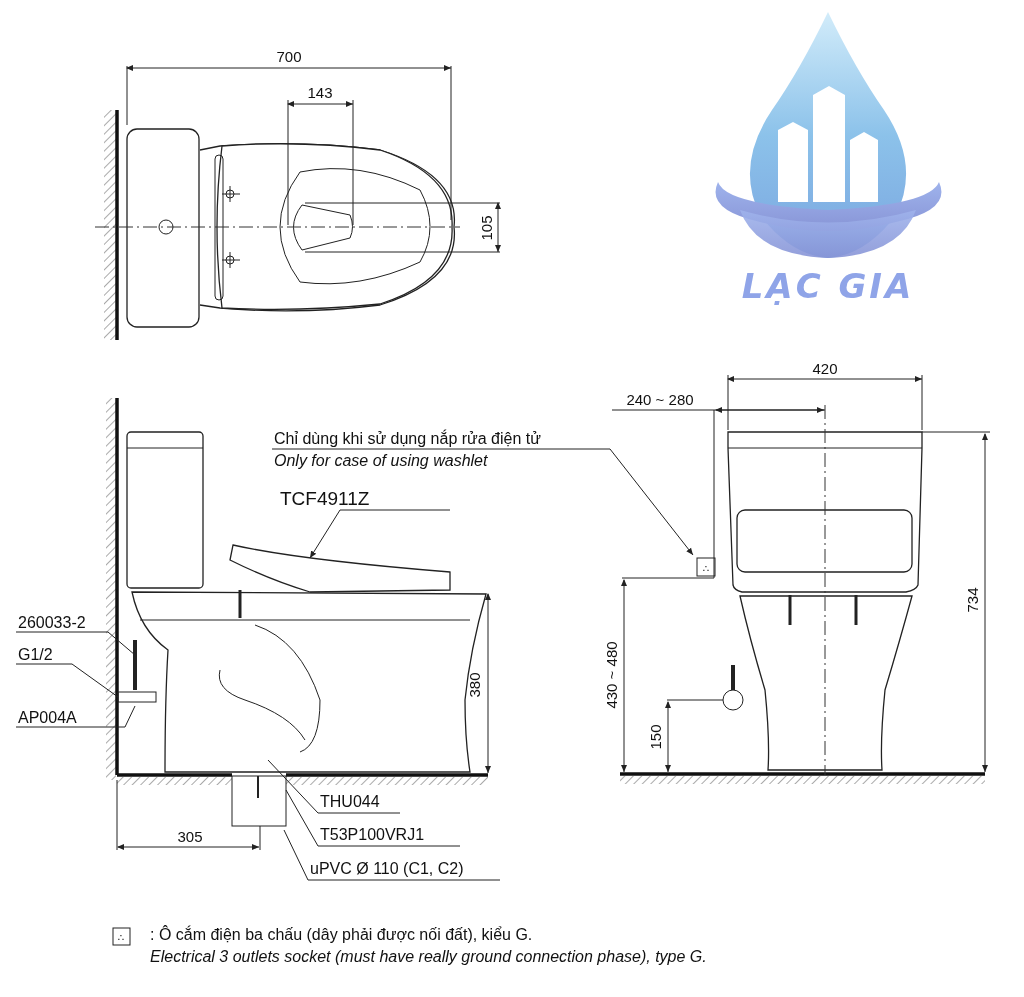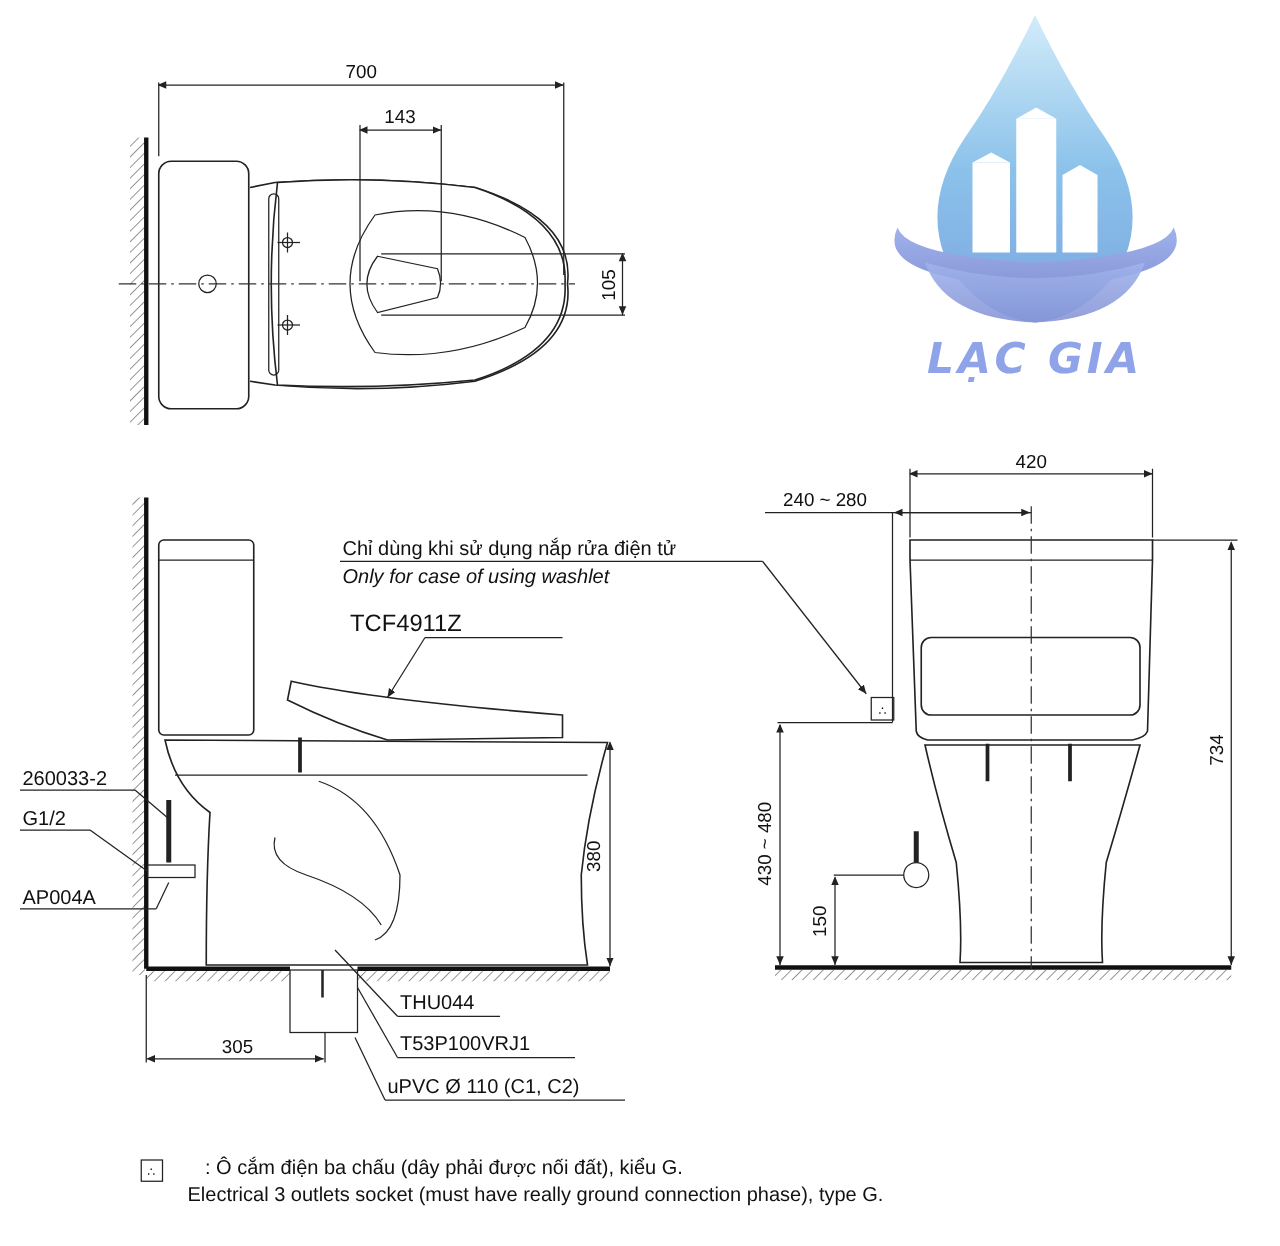--- a/index.html
+++ b/index.html
@@ -6,21 +6,21 @@
   body { width:1024px; height:997px; position:relative; overflow:hidden;
          font-family:"Liberation Sans", sans-serif; color:#111; }
   svg { position:absolute; left:0; top:0; }
   .ln { stroke:#222; stroke-width:1; fill:none; }
   .thick { stroke:#111; stroke-width:3.5; fill:none; }
   .body { stroke:#222; stroke-width:1.3; fill:#fff; }
   .center { stroke:#333; stroke-width:1; stroke-dasharray:14 4 2 4; fill:none; }
   .dim { font-size:15px; fill:#111; font-family:"Liberation Sans", sans-serif; }
   .lbl { font-size:16px; fill:#111; font-family:"Liberation Sans", sans-serif; }
   .lbl-it { font-size:16px; fill:#111; font-style:italic; font-family:"Liberation Sans", sans-serif; }
-  .legend-text { position:absolute; left:164px; font-size:16px; white-space:nowrap; }
+  .legend-text { position:absolute; left:150px; font-size:16px; white-space:nowrap; }
   .logo-text { font-size:34px; font-weight:bold; font-style:italic; fill:#8fa4e8; letter-spacing:3px; font-family:"DejaVu Sans", sans-serif; }
 </style>
 </head>
 <body>
 
 <svg width="1024" height="997" viewBox="0 0 1024 997" xmlns="http://www.w3.org/2000/svg">
   <defs>
     <pattern id="hatch" width="6" height="6" patternUnits="userSpaceOnUse" patternTransform="rotate(45)">
       <line x1="0" y1="0" x2="0" y2="6" stroke="#555" stroke-width="1"></line>
     </pattern>
@@ -188,13 +188,13 @@
     <text transform="translate(661,737) rotate(-90)" text-anchor="middle" class="dim">150</text>
   </g>
 
   <g>
     <rect x="113" y="928" width="17" height="17" class="ln"></rect>
     <text x="121" y="941" text-anchor="middle" style="font-size:10px">∴</text>
   </g>
 </svg>
 
 <div class="legend-text" style="top:926px">: Ô cắm điện ba chấu (dây phải được nối đất), kiểu G.</div>
-<div class="legend-text" style="top:948px; left:150px; ">Electrical 3 outlets socket (must have really ground connection phase), type G.</div>
+<div class="legend-text" style="top:948px; left:150px; font-style:italic">Electrical 3 outlets socket (must have really ground connection phase), type G.</div>
 
 </body></html>

